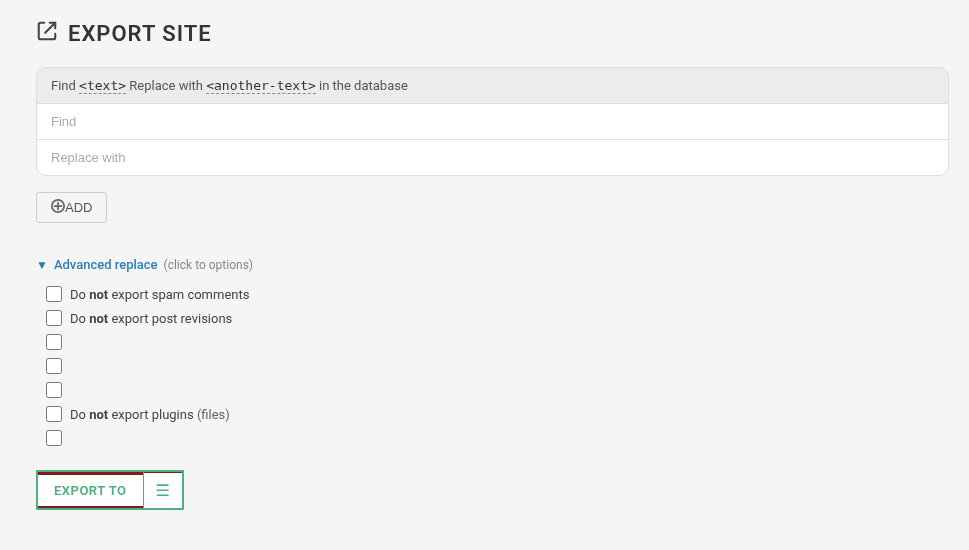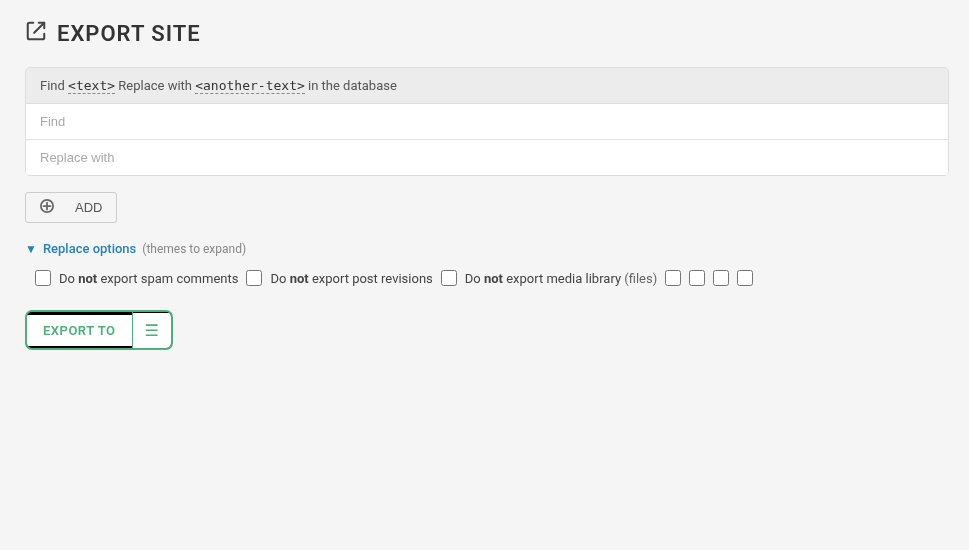--- a/index.html
+++ b/index.html
@@ -11,21 +11,21 @@
     body {
       font-family: -apple-system, BlinkMacSystemFont, "Segoe UI", Roboto, Arial, sans-serif;
       background: #f5f5f5;
       color: #333;
       font-size: 14px;
       width: 969px;
       min-height: 550px;
     }
 
     .page-container {
-      padding: 20px 20px 20px 25px;
+      padding: 20px 20px 20px 36px;
       background: #f5f5f5;
       min-height: 550px;
     }
 
     .page-header {
       display: flex;
       align-items: center;
       gap: 10px;
       margin-bottom: 20px;
     }
@@ -39,21 +39,21 @@
       font-size: 22px;
       font-weight: 600;
       color: #333;
       letter-spacing: 1px;
       text-transform: uppercase;
     }
 
     .find-replace-section {
       background: #e8e8e8;
       border: 1px solid #ddd;
-      border-radius: 5px;
+      border-radius: 10px;
       margin-bottom: 16px;
       overflow: hidden;
     }
 
     .find-replace-header {
       padding: 10px 14px;
       font-size: 13px;
       color: #555;
       background: #ececec;
       border-bottom: 1px solid #ddd;
@@ -93,29 +93,29 @@
       background: #fff;
     }
 
     .input-row input::placeholder {
       color: #aaa;
     }
 
     .add-button {
       display: flex;
       align-items: center;
-      gap: 21px;
+      gap: 0;
       padding: 6px 14px;
       background: #f5f5f5;
       border: 1px solid #ccc;
       border-radius: 3px;
       cursor: pointer;
       font-size: 13px;
       color: #555;
-      margin-bottom: 18px;
+      margin-bottom: 34px;
     }
 
     .add-button .plus-icon {
       font-size: 14px;
       color: #666;
     }
 
     .advanced-options-toggle {
       display: flex;
       align-items: center;
@@ -136,20 +136,21 @@
     }
 
     .advanced-options-hint {
       color: #888;
       font-size: 12px;
     }
 
     .checkbox-list {
       margin-left: 10px;
       display: flex;
+      flex-direction: column;
       gap: 8px;
       margin-bottom: 24px;
     }
 
     .checkbox-item {
       display: flex;
       align-items: center;
       gap: 8px;
     }
 
@@ -171,25 +172,25 @@
 
     .checkbox-label .suffix {
       color: #666;
     }
 
     .export-to-button {
       display: flex;
       align-items: center;
       gap: 0;
       border: 2px solid #4caf7d;
-      border-radius: 7px;
+      border-radius: 1px;
       overflow: hidden;
       width: fit-content;
       cursor: pointer;
-      background: #000000;
+      background: #7f1d1d;
     }
 
     .export-to-label {
       padding: 8px 16px;
       font-size: 13px;
       font-weight: 600;
       color: #4caf7d;
       letter-spacing: 0.5px;
       text-transform: uppercase;
       background: #fff;
@@ -254,51 +255,51 @@
         <circle cx="8" cy="8" r="7"></circle>
         <line x1="8" y1="4" x2="8" y2="12"></line>
         <line x1="4" y1="8" x2="12" y2="8"></line>
       </svg>
     </span>
     <span>ADD</span>
   </button>
 
   <div class="advanced-options-toggle">
     <span class="arrow">▼</span>
-    <span class="advanced-options-label">Replace options</span>
-    <span class="advanced-options-hint">(themes to expand)</span>
+    <span class="advanced-options-label">Advanced replace</span>
+    <span class="advanced-options-hint">(click to options)</span>
   </div>
 
   <div class="checkbox-list">
 
     <div class="checkbox-item">
       <input type="checkbox" id="cb1" style="">
       <label for="cb1" class="checkbox-label">Do <strong>not</strong> export spam comments</label>
     </div>
 
     <div class="checkbox-item">
       <input type="checkbox" id="cb2" style="">
       <label for="cb2" class="checkbox-label">Do <strong>not</strong> export post revisions</label>
     </div>
 
     <div class="checkbox-item">
       <input type="checkbox" id="cb3" style="">
-      <label for="cb3" class="checkbox-label">Do <strong>not</strong> export media library <span class="suffix">(files)</span></label>
     </div>
 
     <div class="checkbox-item">
       <input type="checkbox" id="cb4" style="">
     </div>
 
     <div class="checkbox-item">
       <input type="checkbox" id="cb5" style="">
     </div>
 
     <div class="checkbox-item">
       <input type="checkbox" id="cb6" style="">
+      <label for="cb6" class="checkbox-label">Do <strong>not</strong> export plugins <span class="suffix">(files)</span></label>
     </div>
 
     <div class="checkbox-item">
       <input type="checkbox" id="cb7" style="">
     </div>
 
 
   </div>
 
   <div class="export-to-button">

